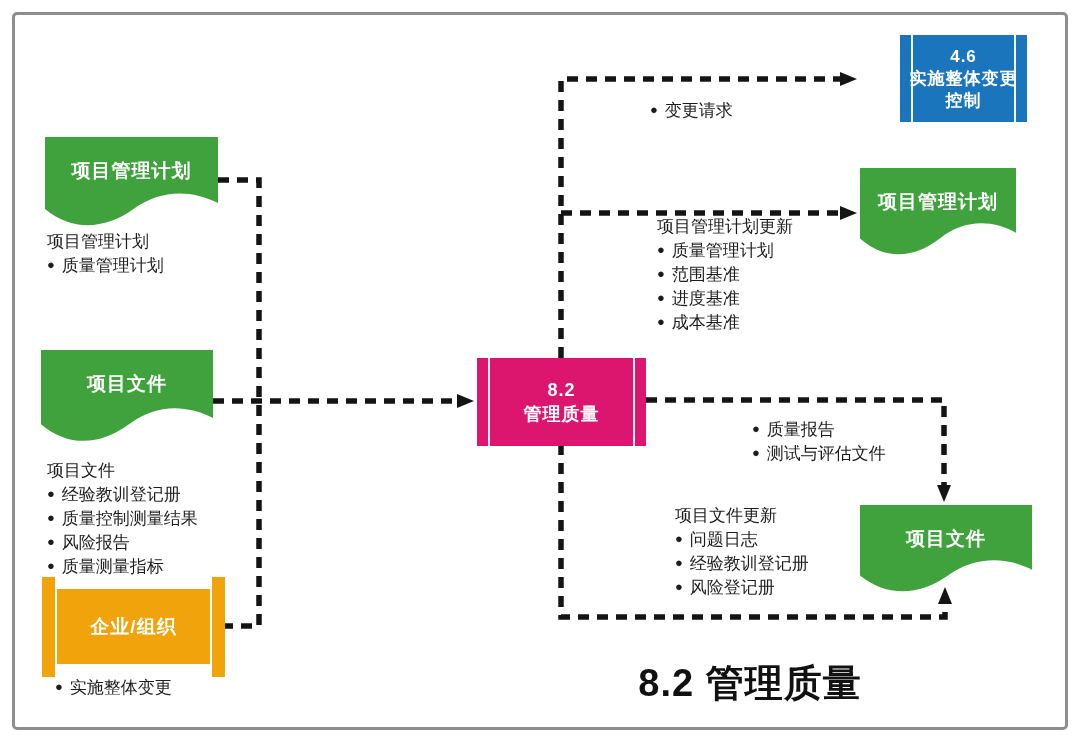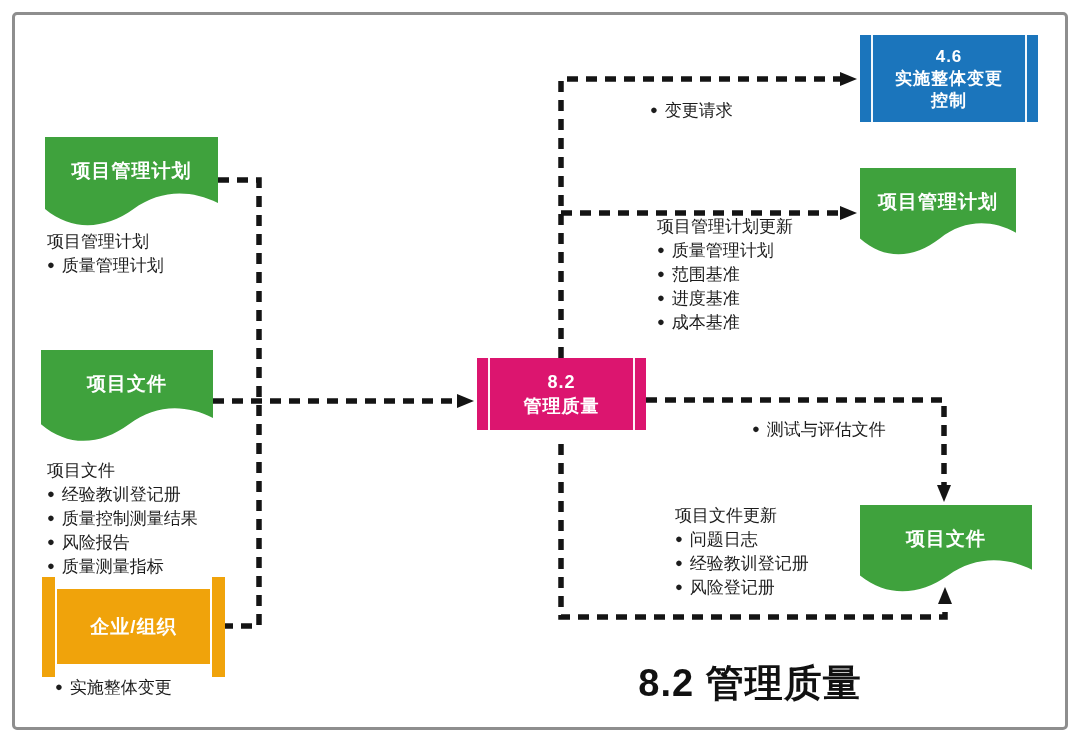--- a/index.html
+++ b/index.html
@@ -110,30 +110,30 @@
   <div class="enterprise-node" style="left:42px;top:577px;width:183px;height:100px">
     <span class="ent-bar l"></span>
     <span class="ent-bar r"></span>
     <div class="ent-rect">企业/组织</div>
   </div>
 
   <div class="annot" style="left:55px;top:675px">
     <div class="annot-item">实施整体变更</div>
   </div>
 
-  <div class="process-node pink" style="left:477px;top:358px;width:169px;height:72px">
+  <div class="process-node pink" style="left:477px;top:358px;width:169px;height:88px">
     <span class="inner-line l"></span>
     <span class="inner-line r"></span>
     <div class="process-text">
       <div>8.2</div>
       <div>管理质量</div>
     </div>
   </div>
 
-  <div class="process-node blue" style="left:860px;top:35px;width:178px;height:87px">
+  <div class="process-node blue" style="left:900px;top:35px;width:127px;height:87px">
     <span class="inner-line l"></span>
     <span class="inner-line r"></span>
     <div class="process-text" style="font-size:17px;line-height:22px;">
       <div>4.6</div>
       <div>实施整体变更</div>
       <div>控制</div>
     </div>
   </div>
 
   <div class="annot" style="left:650px;top:98px">
@@ -149,20 +149,21 @@
 
   <div class="annot" style="left:657px;top:215px">
     <div class="annot-heading">项目管理计划更新</div>
     <div class="annot-item">质量管理计划</div>
     <div class="annot-item">范围基准</div>
     <div class="annot-item">进度基准</div>
     <div class="annot-item">成本基准</div>
   </div>
 
   <div class="annot" style="left:752px;top:417px">
+    <div class="annot-item">质量报告</div>
     <div class="annot-item">测试与评估文件</div>
   </div>
 
   <div class="annot" style="left:675px;top:504px">
     <div class="annot-heading">项目文件更新</div>
     <div class="annot-item">问题日志</div>
     <div class="annot-item">经验教训登记册</div>
     <div class="annot-item">风险登记册</div>
   </div>
 

